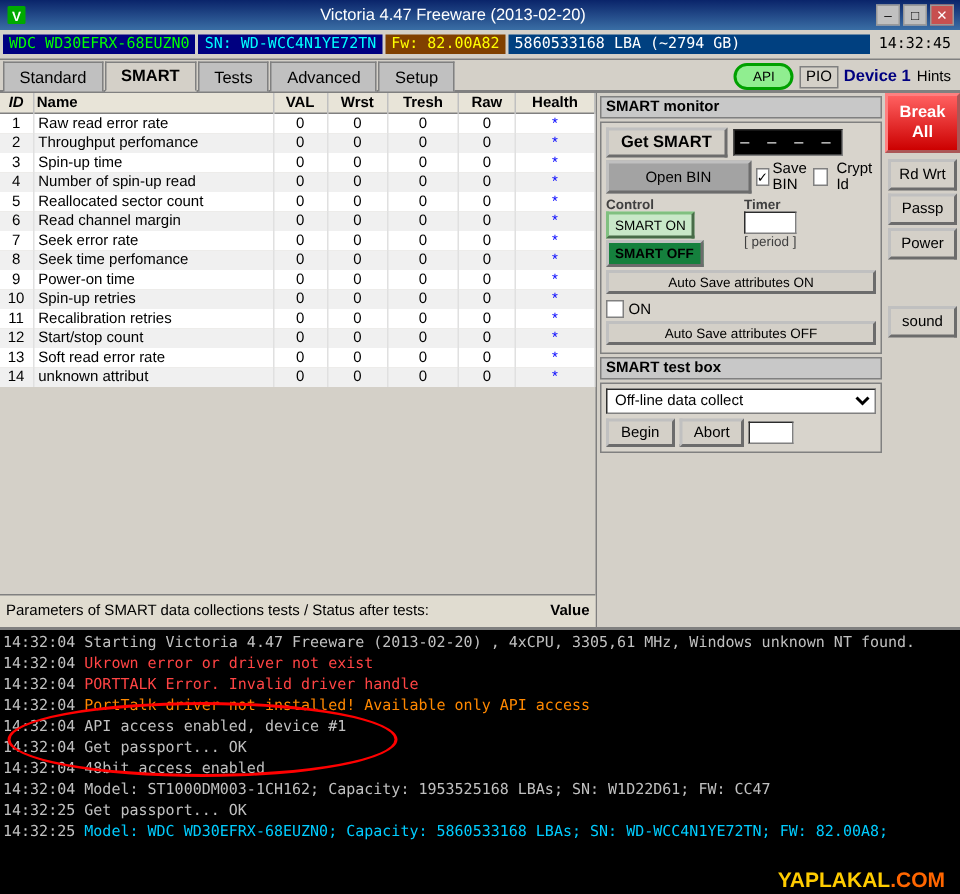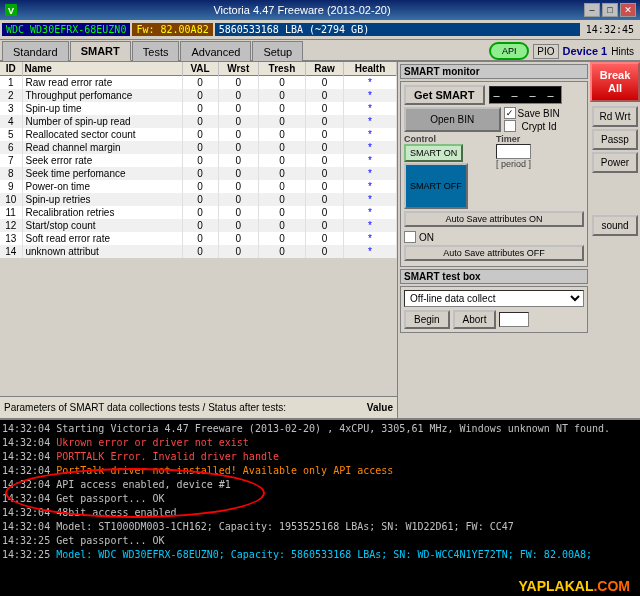--- a/index.html
+++ b/index.html
@@ -164,21 +164,21 @@
       background: #e8e4d8;
       border-bottom: 1px solid #808080;
     }
     thead th {
       text-align: center;
       padding: 1px 2px;
       border-right: 1px solid #c0c0c0;
       font-weight: bold;
       font-size: 10px;
     }
-    thead th:first-child { text-align: center; width: 22px; }
+    thead th:first-child { text-align: center; width: 22px; font-style: italic; }
     thead th.name-col { text-align: left; width: 160px; }
     tbody tr { background: #ffffff; }
     tbody tr:nth-child(even) { background: #f0f0f0; }
     tbody td {
       padding: 1px 3px;
       border-right: 1px solid #e0e0e0;
       text-align: center;
       font-size: 10px;
     }
     tbody td.name-cell { text-align: left; }
@@ -311,25 +311,26 @@
 
     .smart-on-btn {
       background: #c8e8c8;
       border: 2px outset #80c080;
       font-size: 9px;
       padding: 2px 4px;
       cursor: pointer;
       margin-bottom: 1px;
     }
     .smart-off-btn {
-      background: #0369a1;
+      background: #15803d;
       border: 2px outset #c0c0c0;
       font-size: 9px;
-      padding: 16px 4px;
-      cursor: pointer;
+      padding: 2px 4px;
+      cursor: pointer;
+      font-weight: bold;
     }
 
     .timer-value {
       border: 1px inset #808080;
       background: white;
       font-size: 10px;
       padding: 1px 3px;
       width: 35px;
       text-align: center;
     }
@@ -479,20 +480,21 @@
     <div class="title-bar-title">Victoria 4.47  Freeware (2013-02-20)</div>
     <div class="title-bar-controls">
       <div class="title-btn">–</div>
       <div class="title-btn">□</div>
       <div class="title-btn close">✕</div>
     </div>
   </div>
 
   <div class="drive-bar">
     <div class="drive-info">WDC WD30EFRX-68EUZN0</div>
+    <div class="drive-sn">SN: WD-WCC4N1YE72TN</div>
     <div class="drive-fw">Fw: 82.00A82</div>
     <div class="drive-lba">5860533168 LBA (~2794 GB)</div>
     <div class="drive-time">14:32:45</div>
   </div>
 
   <div class="tab-bar">
     <div class="tab">Standard</div>
     <div class="tab active">SMART</div>
     <div class="tab">Tests</div>
     <div class="tab">Advanced</div>
@@ -669,21 +671,21 @@
 
           <div>
             <div class="section-label">SMART monitor</div>
             <div class="smart-monitor">
               <div style="display:flex; gap:4px; align-items:center;">
                 <button class="get-smart-btn">Get SMART</button>
                 <div class="smart-display">– – – –</div>
               </div>
               <div class="btn-row">
                 <button class="small-btn">Open BIN</button>
-                <div style="display:flex;flex-direction:column;gap:1px;flex:1;">
+                <div style="display:flex;flex-direction:row;gap:1px;flex:1;">
                   <div style="display:flex;align-items:center;gap:2px;">
                     <div class="checkbox-fake checked"></div>
                     <span style="font-size:10px;">Save BIN</span>
                   </div>
                   <div style="display:flex;align-items:center;gap:6px;">
                     <div class="checkbox-fake"></div>
                     <span style="font-size:10px;">Crypt Id</span>
                   </div>
                 </div>
               </div>
@@ -726,21 +728,21 @@
         </div>
 
         <div class="extra-right">
           <div style="height:40px;"></div>
           <button class="extra-btn">Rd Wrt</button>
           <button class="extra-btn">Passp</button>
           <button class="extra-btn">Power</button>
         </div>
       </div>
 
-      <div style="position:absolute; bottom:180px; right:0; padding:2px;">
+      <div style="position:absolute; bottom:191px; right:0; padding:2px;">
         <button class="extra-btn" style="width:46px;">sound</button>
       </div>
     </div>
   </div>
 
   <div class="log-area" id="log-container">
   <div class="log-line"><span style="color:#c0c0c0;">14:32:04</span> <span style="color:#c0c0c0;">Starting Victoria 4.47  Freeware (2013-02-20) , 4xCPU, 3305,61 MHz, Windows unknown NT found.</span></div>
       <div class="log-line"><span style="color:#c0c0c0;">14:32:04</span> <span style="color:#ff4444;">Ukrown error or driver not exist</span></div>
       <div class="log-line"><span style="color:#c0c0c0;">14:32:04</span> <span style="color:#ff4444;">PORTTALK Error. Invalid driver handle</span></div>
       <div class="log-line"><span style="color:#c0c0c0;">14:32:04</span> <span style="color:#ff8800;">PortTalk driver not installed! Available only API access</span></div>

